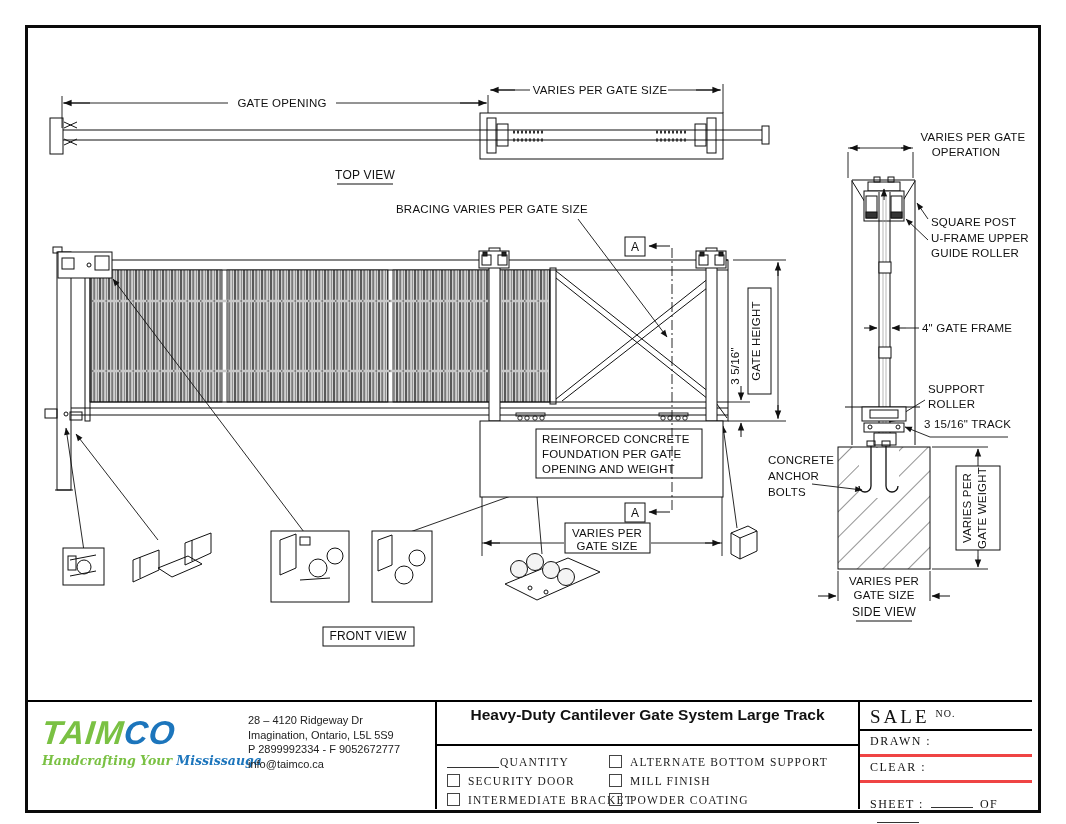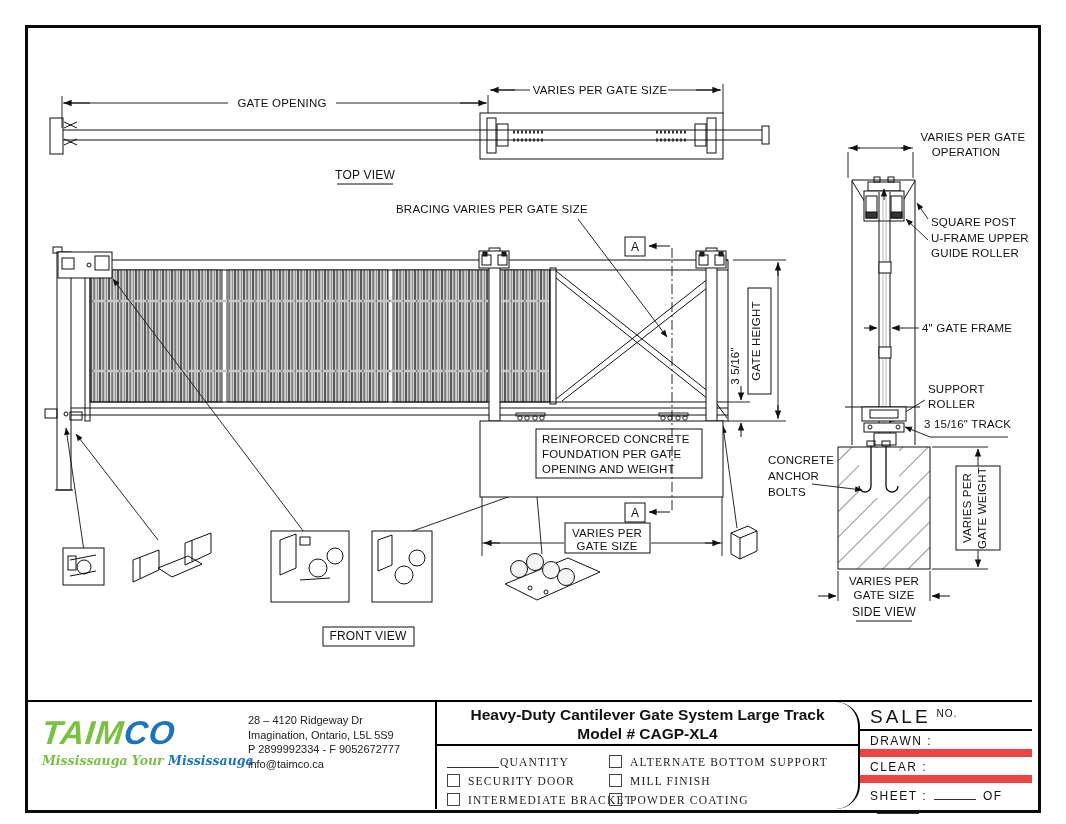--- a/index.html
+++ b/index.html
@@ -16,37 +16,37 @@
         border-top:2.5px solid #000;display:flex;background:#fff;}
   .tb-cell{height:100%;box-sizing:border-box;}
   .tb-left{width:409px;border-right:2px solid #000;display:flex;}
   .logo{width:208px;padding:14px 0 0 14px;box-sizing:border-box;}
   .logo-word{font-family:"Liberation Sans",sans-serif;font-weight:800;font-style:italic;
         font-size:33px;letter-spacing:1px;line-height:1;transform:skewX(-6deg);}
   .lg-green{color:#7ac143;} .lg-blue{color:#1c75bc;}
   .logo-tag{margin-top:4px;font-family:"DejaVu Serif",serif;font-style:italic;font-weight:bold;
         font-size:12.5px;white-space:nowrap;}
   .address{padding:11px 0 0 12px;font-size:11px;line-height:1.32;color:#222;}
-  .tb-center{width:423px;border-right:2px solid #000;display:flex;flex-direction:column;border-radius:24px;}
+  .tb-center{width:423px;border-right:2px solid #000;display:flex;flex-direction:column;}
   .tb-title{height:44px;border-bottom:2px solid #000;text-align:center;
         font-size:15.5px;font-weight:600;padding-top:3px;box-sizing:border-box;line-height:1.25;}
   .tb-options{flex:1;padding:6px 0 0 10px;display:grid;
         grid-template-columns:162px 140px 1fr;column-gap:0;
         font-family:"Liberation Serif",serif;font-size:11.5px;letter-spacing:1.2px;color:#1b1b1b;}
   .opt-col{display:flex;flex-direction:column;}
   .opt-row{height:19px;display:flex;align-items:center;white-space:nowrap;}
   .cb{width:11px;height:11px;border:1.4px solid #444;display:inline-block;margin-right:8px;flex:0 0 auto;}
   .blank{width:52px;height:11px;border-bottom:1.3px solid #333;display:inline-block;margin-right:1px;}
-  .tb-sale{flex:1;display:flex;flex-direction:column;font-family:Liberation Sans, sans-serif;}
+  .tb-sale{flex:1;display:flex;flex-direction:column;font-family:Liberation Serif, serif;}
   .sale-row{height:29px;border-bottom:2px solid #000;padding:4px 0 0 10px;box-sizing:border-box;}
   .sale-word{font-size:19px;letter-spacing:3px;}
   .sale-no{font-size:10px;letter-spacing:1px;vertical-align:6px;margin-left:6px;}
-  .tb-row{height:26px;border-bottom:8px solid #ef4444;padding:3px 0 0 10px;box-sizing:border-box;
+  .tb-row{height:26px;border-bottom:3px solid #ef4444;padding:3px 0 0 10px;box-sizing:border-box;
         font-size:12px;letter-spacing:1.5px;}
-  .tb-row.last{border-bottom:none;flex:1;padding-top:6px;}
+  .tb-row.last{border-bottom:none;flex:1;padding-top:14px;}
   .blank2{width:42px;height:10px;border-bottom:1.2px solid #333;display:inline-block;margin:0 7px;}
 </style>
 </head>
 <body>
 
 <div class="page">
   <div class="sheet-border"></div>
 
   <svg width="1066" height="700" viewBox="0 0 1066 700">
     <defs>
@@ -352,36 +352,35 @@
     <text class="lbl lbl-m lbl-big" x="884" y="616">SIDE VIEW</text>
   </svg>
 
   <div class="titleblock">
     <div class="tb-cell tb-left">
       <div class="logo">
         <div class="logo-word">
           <span class="lg-green">TAIM</span><span class="lg-blue">CO</span>
         </div>
         <div class="logo-tag">
-          <span class="lg-green">Mississauga Your</span>
+          <span class="lg-green">Handcrafting Your</span>
           <span class="lg-blue">Mississauga</span>
         </div>
       </div>
       <div class="address">
         <div>28 – 4120 Ridgeway Dr</div>
         <div>Imagination, Ontario, L5L 5S9</div>
         <div>P 2899992334 - F 9052672777</div>
         <div>info@taimco.ca</div>
       </div>
     </div>
 
     <div class="tb-cell tb-center">
       <div class="tb-title">
         <div>Heavy-Duty Cantilever Gate System Large Track</div>
-        <div>Model # CAGP-XL4</div>
       </div>
       <div class="tb-options">
         <div class="opt-col">
           <div class="opt-row">
             <span class="blank"></span>
             <span>QUANTITY</span>
           </div>
           <div class="opt-row">
             <span class="cb"></span>
             <span>SECURITY DOOR</span>

